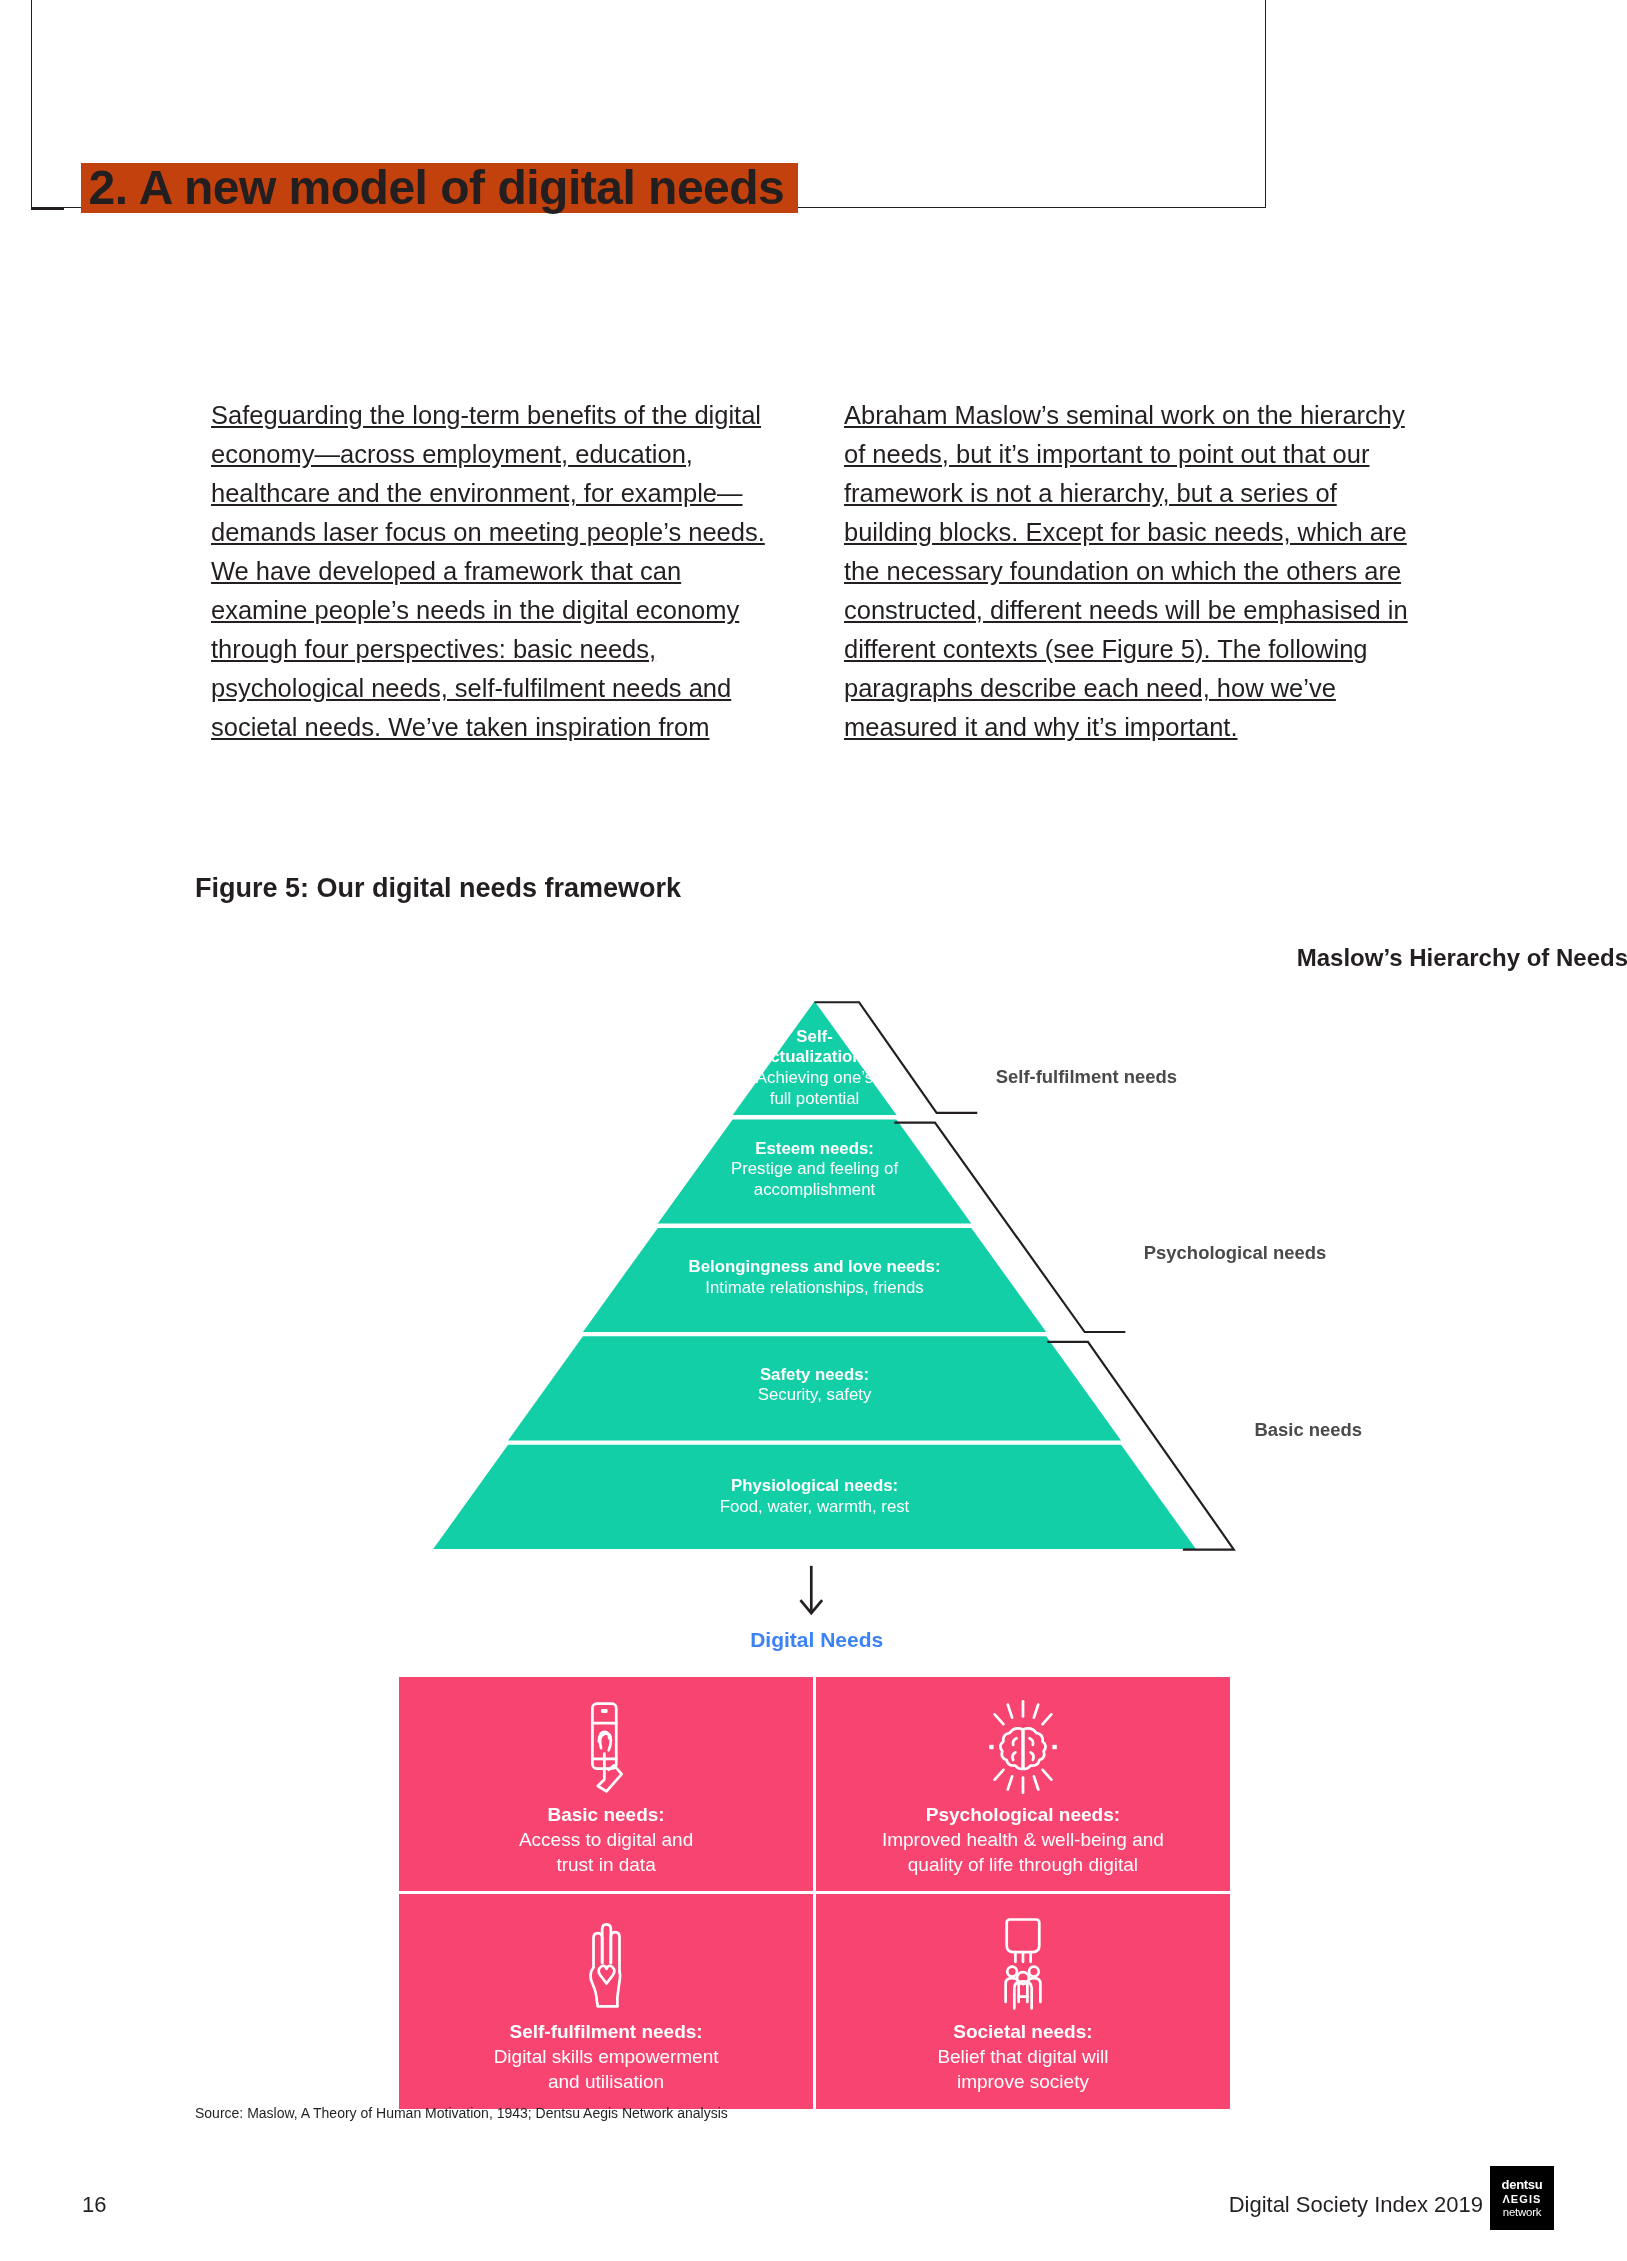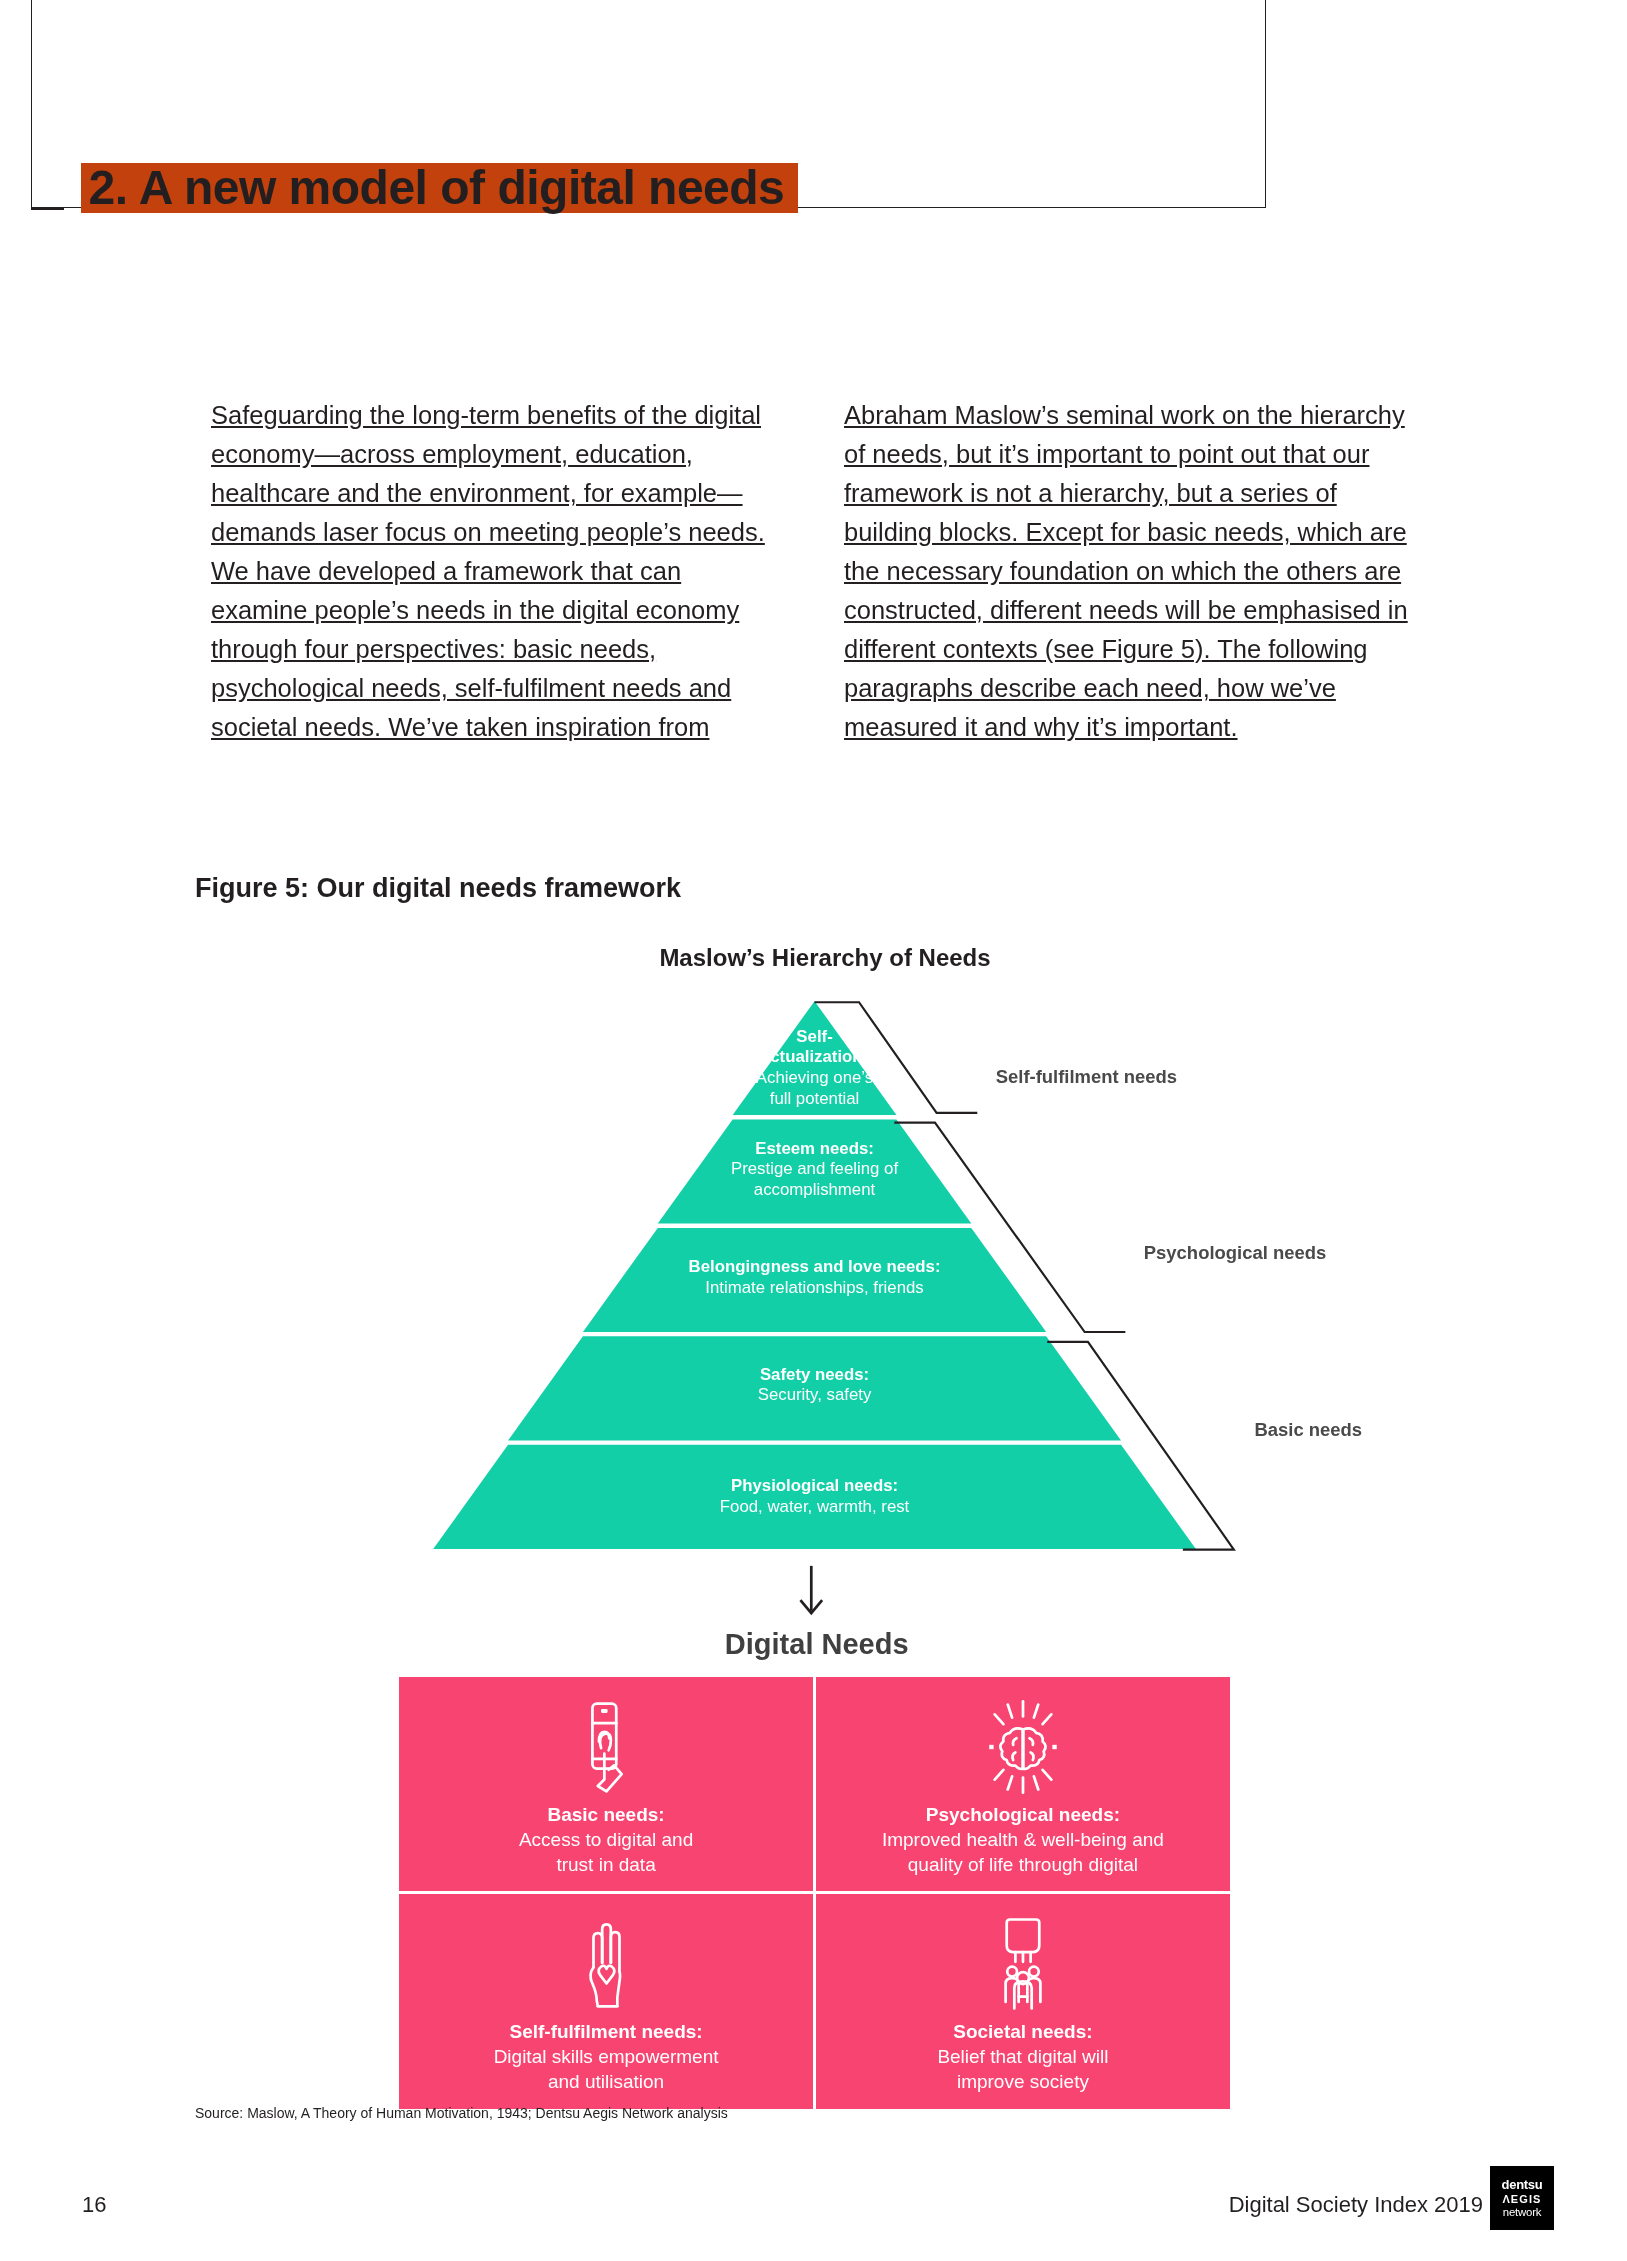--- a/index.html
+++ b/index.html
@@ -50,21 +50,21 @@
   .col-left{left:195px;top:380px;width:597px;}
   .col-right{left:828px;top:380px;width:613px;}
 
   
   .figure-title{
     position:absolute;left:195px;top:873px;
     font-size:27px;font-weight:bold;color:#231f20;
   }
   .maslow-title{
     position:absolute;left:0;top:944px;width:1628px;
-    text-align:center;
+    text-align:right;
     font-size:24px;font-weight:bold;color:#231f20;
   }
   .maslow-title span{padding-left:22px;}
 
   
   .pyramid-wrap{
     position:absolute;left:0;top:993px;width:1628px;height:575px;
   }
   .pyr-label{
     font-family:"Liberation Sans", sans-serif;
@@ -76,21 +76,21 @@
   }
   .tier-sub{
     font-family:"Liberation Sans", sans-serif;
     font-size:31px;font-weight:400;fill:#ffffff;
   }
 
   
   .arrow-wrap{position:absolute;left:0;top:1563px;width:1628px;height:60px;}
   .digital-title{
     position:absolute;left:0;top:1628px;width:1628px;
-    text-align:center;font-size:29px;font-weight:bold;color:#404040;
+    text-align:center;font-size:21px;font-weight:bold;color:#3b82f6;
   }
   .digital-title span{padding-left:5.4px;}
 
   
   .quad-grid{
     position:absolute;
     left:399px;top:1677px;
     width:831px;height:385px;
     display:grid;
     grid-template-columns:1fr 1fr;

